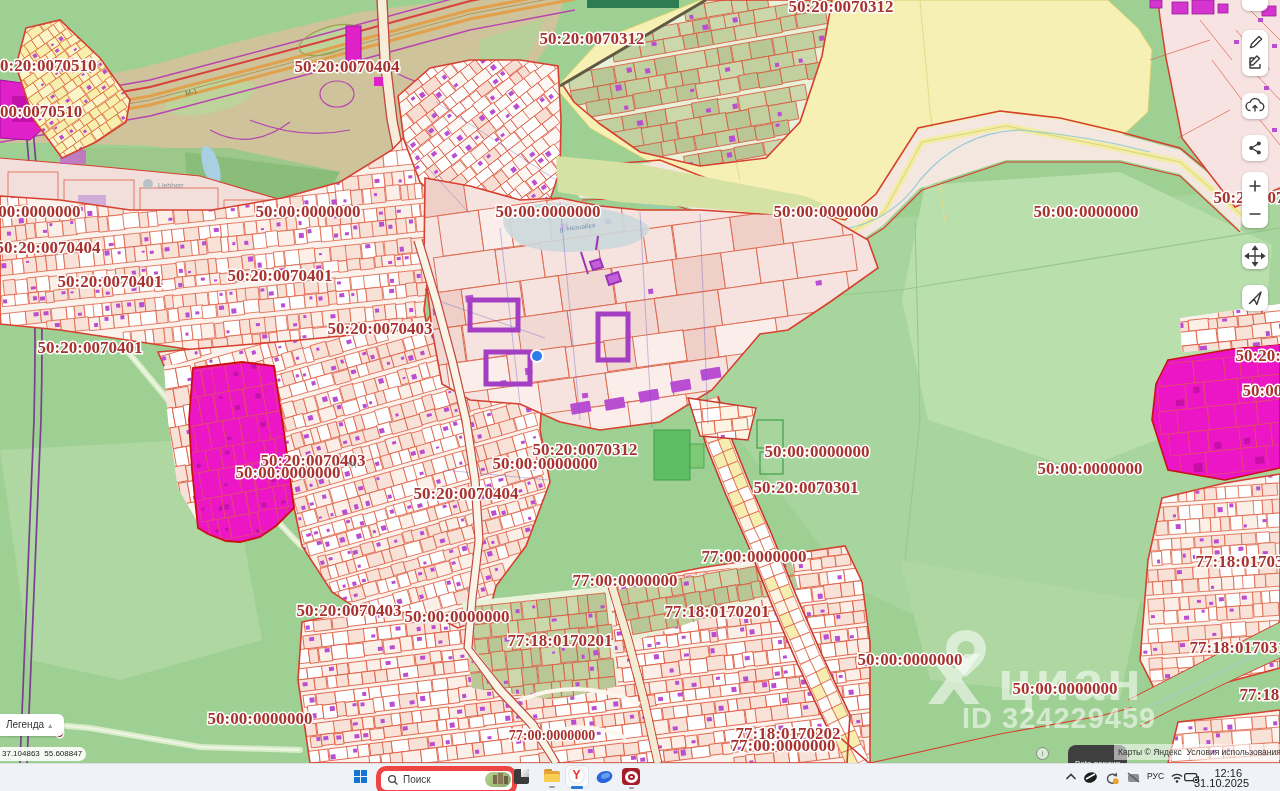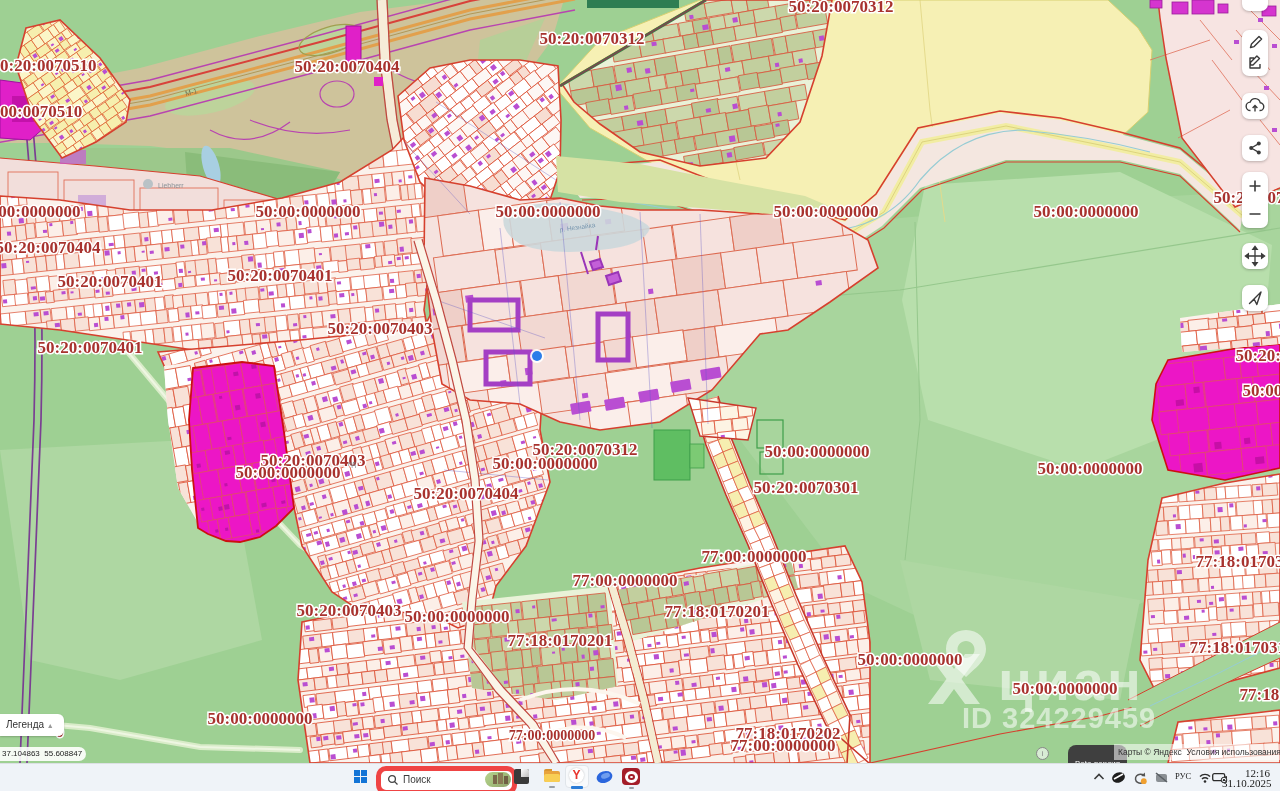--- a/index.html
+++ b/index.html
@@ -3368,21 +3368,21 @@
 <div style="position:absolute;left:596px;top:770px;width:17px;height:14px;">
 <svg width="17" height="14" viewBox="0 0 17 14">
 <ellipse cx="8.5" cy="7" rx="8" ry="5.8" fill="#2b66dd" transform="rotate(-18 8.5 7)"></ellipse>
 <ellipse cx="9.5" cy="5.8" rx="4.6" ry="2.6" fill="#6f9dee" transform="rotate(-18 9.5 5.8)"></ellipse>
 </svg></div>
 <div style="position:absolute;left:622px;top:768px;width:18px;height:17px;background:#a41d28;border-radius:4px;">
 <div style="position:absolute;left:2.5px;top:2.5px;width:13px;height:12px;background:#fff;border-radius:50%;"></div>
 <div style="position:absolute;left:5.5px;top:5.5px;width:7px;height:6px;background:#fff;border:2px solid #a41d28;border-radius:50%;box-sizing:border-box;"></div>
 <div style="position:absolute;left:6.5px;top:18.5px;width:5px;height:2px;background:#9aa0a6;border-radius:1px;"></div>
   </div>
-<div style="position:absolute;left:1090px;top:763px;width:190px;height:28px;font-family:Liberation Serif, serif;">
+<div style="position:absolute;left:1062px;top:763px;width:190px;height:28px;font-family:Liberation Sans, sans-serif;">
     <svg width="12" height="8" viewBox="0 0 12 8" style="position:absolute;left:3px;top:10px;">
       <path d="M1.5 6 L6 1.5 L10.5 6" fill="none" stroke="#3b3b3b" stroke-width="1.6"></path>
     </svg>
     <svg width="15" height="13" viewBox="0 0 15 13" style="position:absolute;left:21px;top:8px;">
       <ellipse cx="7.5" cy="6.5" rx="6.5" ry="5" fill="#1e1e1e" transform="rotate(-20 7.5 6.5)"></ellipse>
       <path d="M3 8 L12 3" stroke="#fff" stroke-width="1.6"></path>
     </svg>
     <svg width="16" height="14" viewBox="0 0 16 14" style="position:absolute;left:42px;top:8px;">
       <path d="M12 4.5 a5 4.5 0 1 0 0.8 5.5" fill="none" stroke="#555" stroke-width="1.5"></path>
       <path d="M12.8 1.5 l0.4 4 l-4 -0.6 z" fill="#555"></path>

